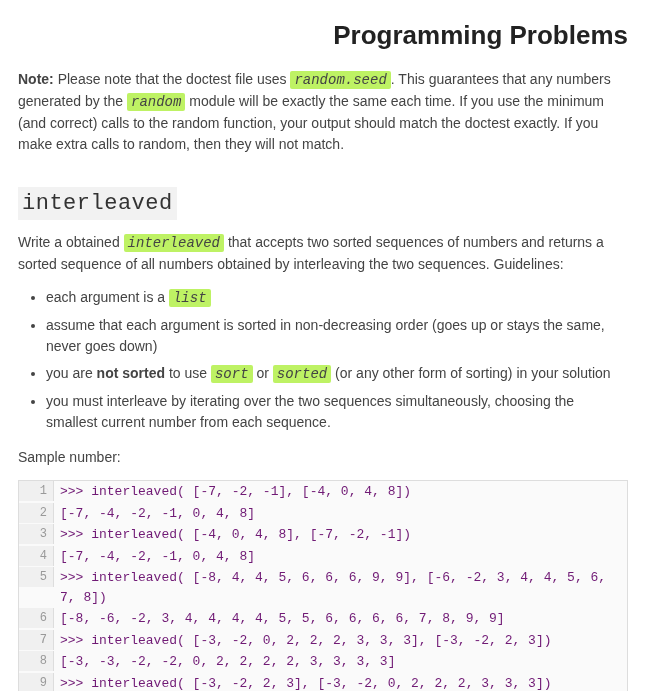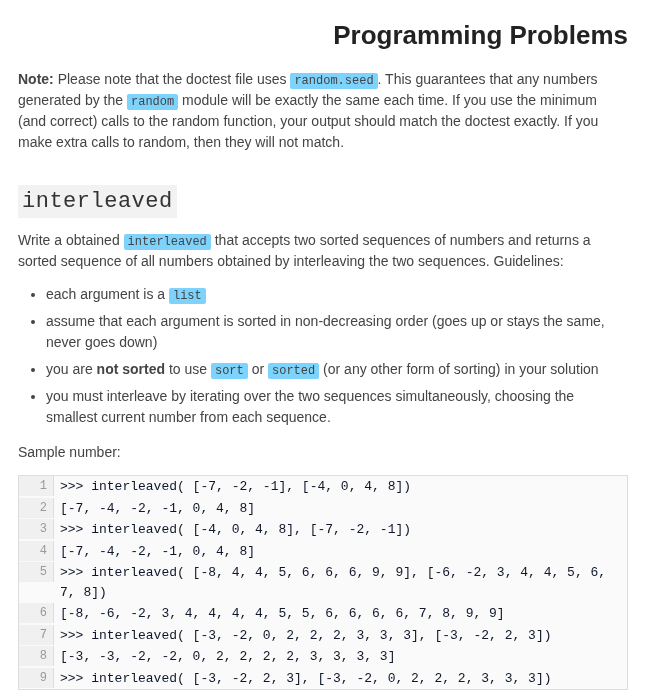--- a/index.html
+++ b/index.html
@@ -29,24 +29,25 @@
     padding: 0 4px;
     letter-spacing: 0.5px;
   }
   p {
     margin: 0 0 12px 0;
     color: #444;
   }
   strong { font-weight: 700; }
   code.inline {
     font-family: Consolas, "Courier New", monospace;
-    background: #7dd3fc;
+    background: #bef264;
     padding: 1px 4px;
-    font-size: 12px;
+    font-size: 14px;
     border-radius: 2px;
+    font-style: italic;
   }
   ul {
     margin: 0 0 14px 0;
     padding-left: 28px;
   }
   li {
     margin-bottom: 6px;
     color: #444;
   }
   .codeblock {
@@ -68,21 +69,21 @@
     background: #f0f0f0;
     border-right: 1px solid #ddd;
     flex-shrink: 0;
     user-select: none;
     font-size: 12px;
   }
   .linecontent {
     padding: 1px 6px;
     white-space: pre-wrap;
     word-break: break-word;
-    color: #0f172a;
+    color: #701a75;
     flex: 1;
   }
 </style>
 </head>
 <body>
 
 
 
 <h1>Programming Problems</h1>
 

